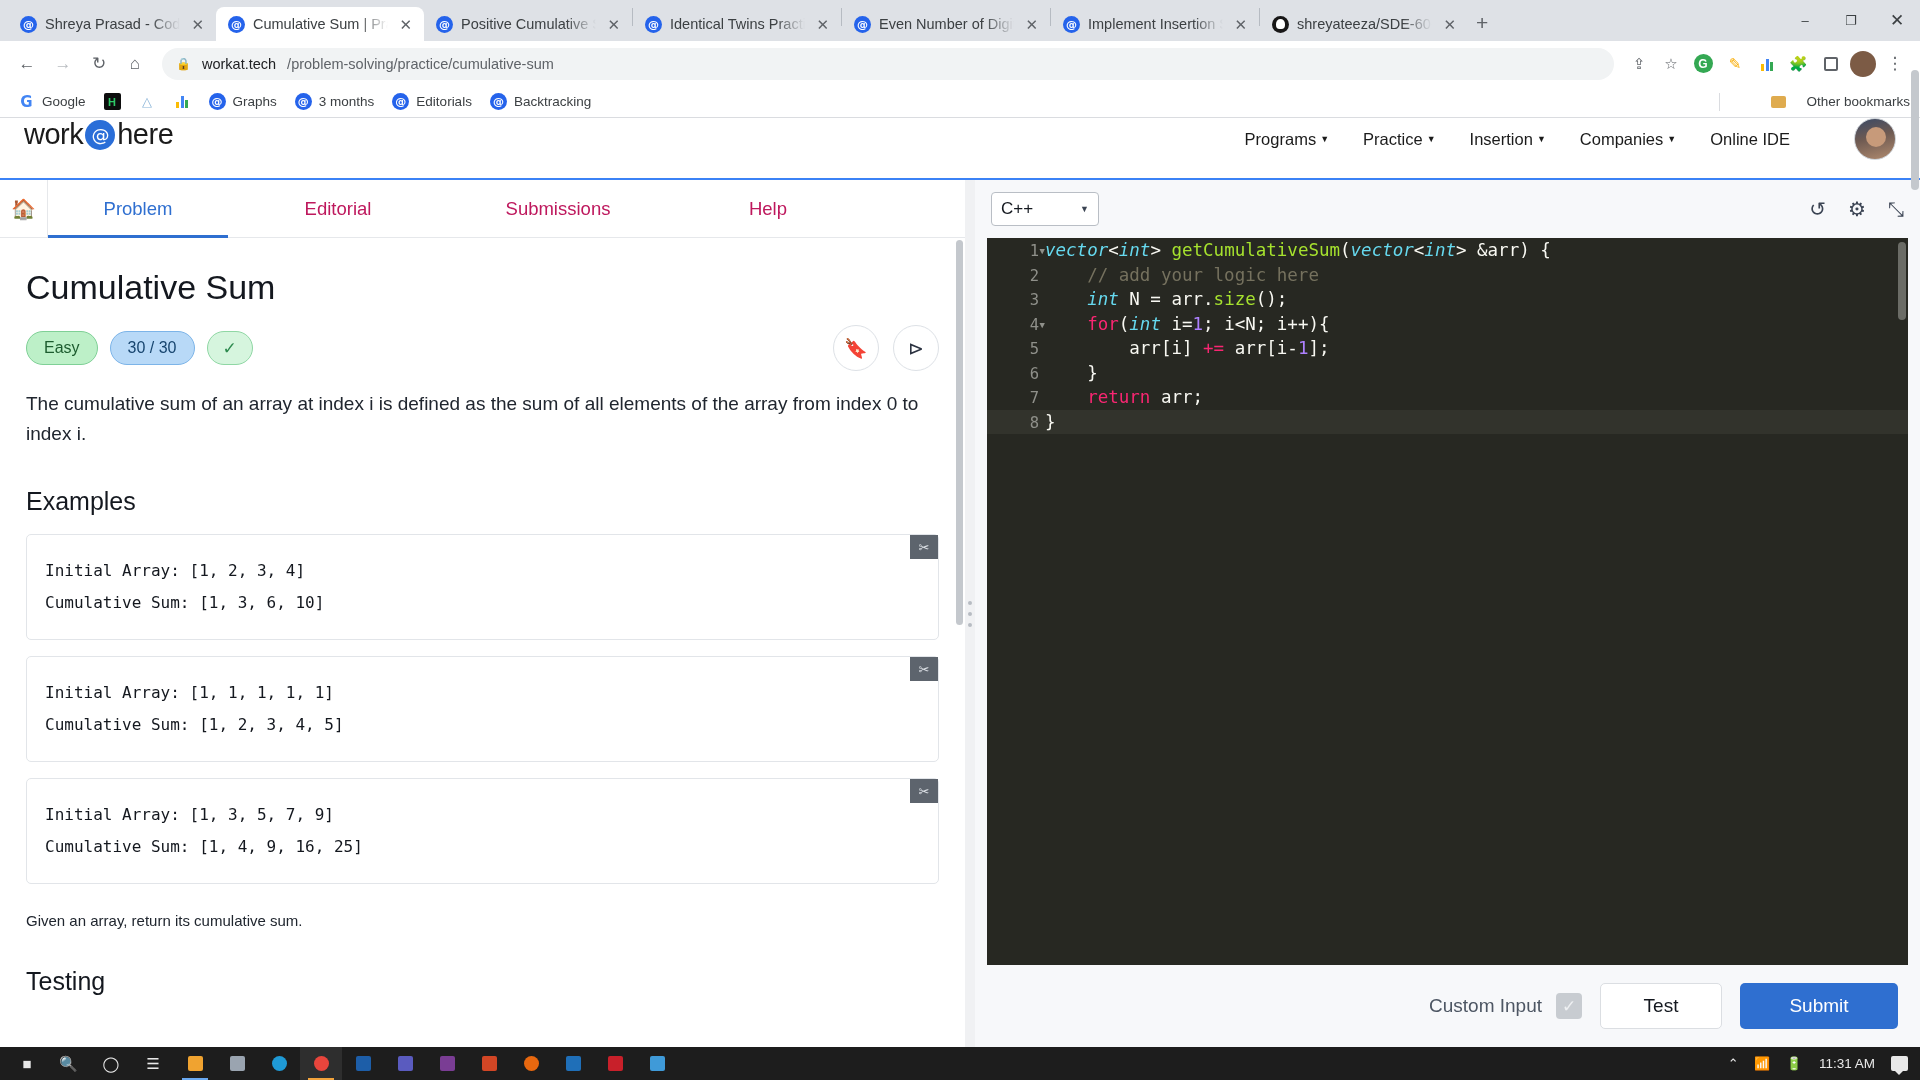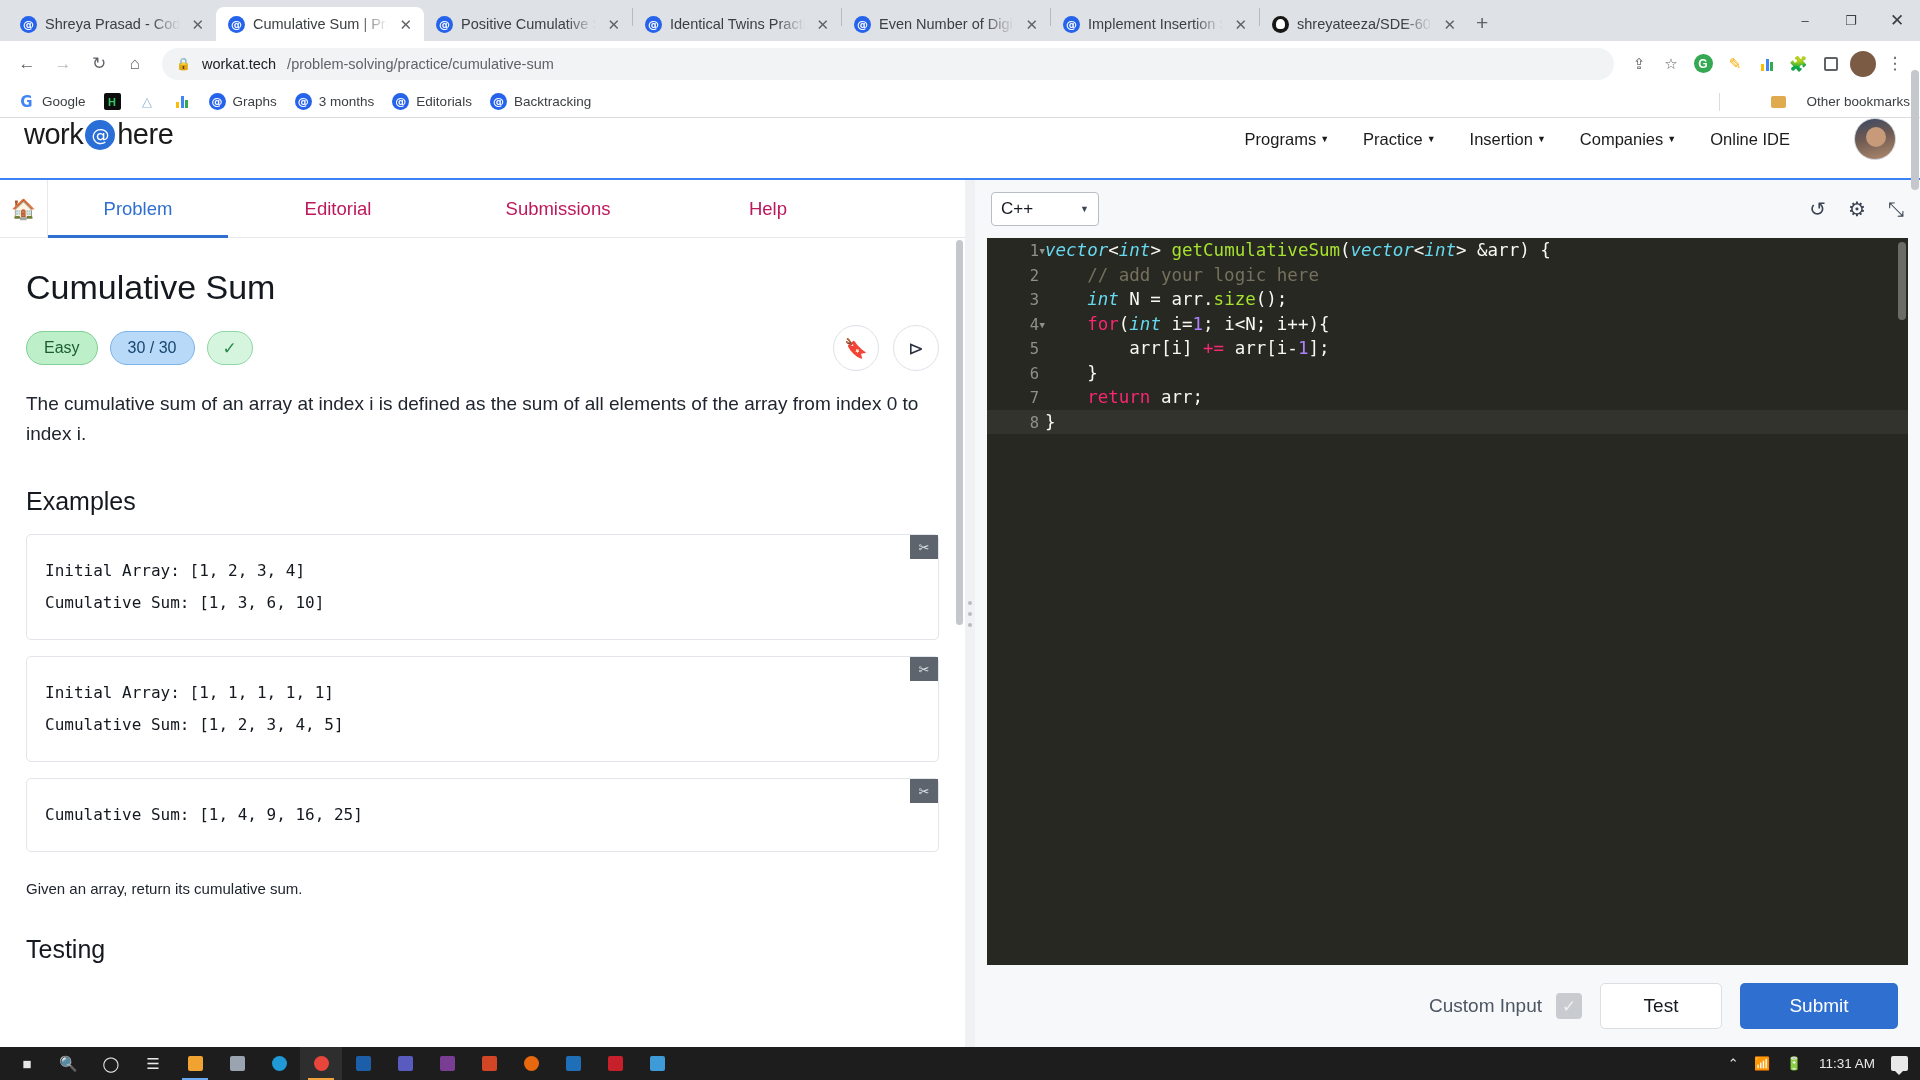--- a/index.html
+++ b/index.html
@@ -508,20 +508,21 @@
           </div>
 
           <div class="example-box">
             <div class="copy-badge">✂</div>
             <pre>Initial Array: [1, 1, 1, 1, 1]</pre>
             <pre>Cumulative Sum: [1, 2, 3, 4, 5]</pre>
           </div>
 
           <div class="example-box">
             <div class="copy-badge">✂</div>
+            <pre>Initial Array: [1, 3, 5, 7, 9]</pre>
             <pre>Cumulative Sum: [1, 4, 9, 16, 25]</pre>
           </div>
 
           <p class="tail-text">Given an array, return its cumulative sum.</p>
 
           <h2 class="section">Testing</h2>
         </div>
 
         <div class="scrollbar-thumb"></div>
       </div>

